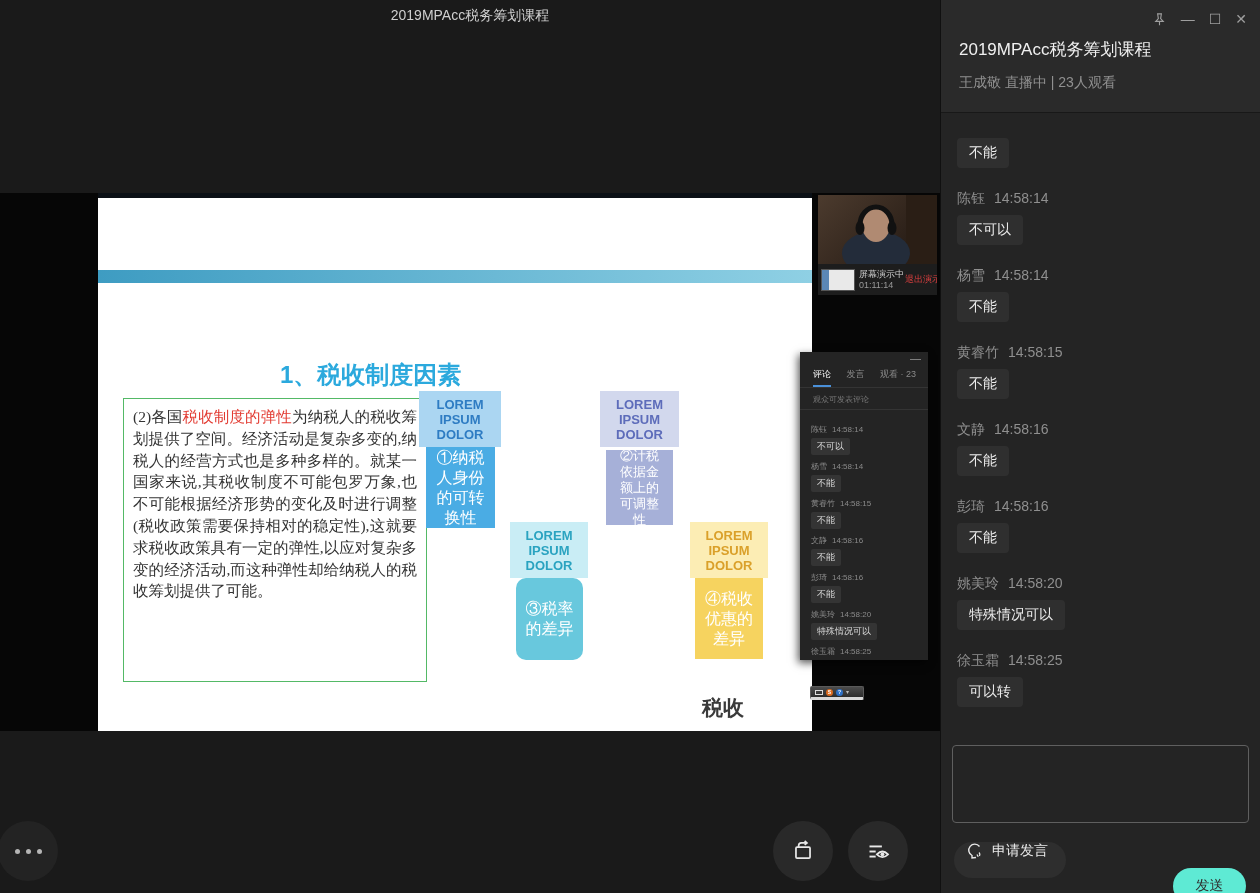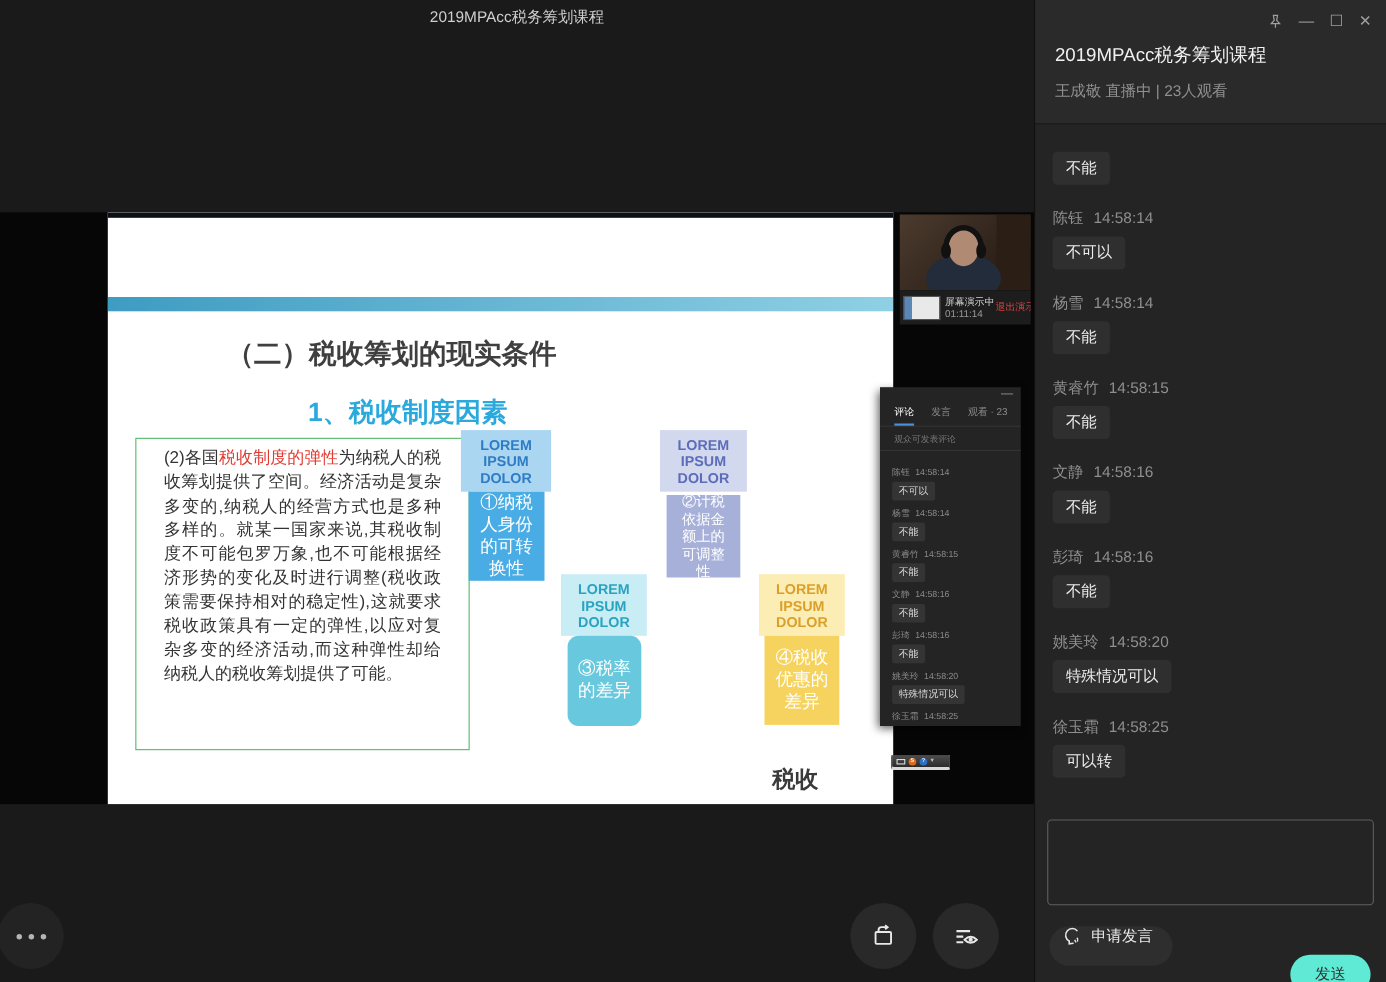--- a/index.html
+++ b/index.html
@@ -26,21 +26,21 @@
   }
   .banner-title { position:absolute; left:57px; top:19px; font-size:27px; font-weight:bold; color:#ffffff; letter-spacing:1px; white-space:nowrap; }
   .banner-strip { position:absolute; left:0; top:77px; width:714px; height:13px;
     background:linear-gradient(90deg,#3e9cc2,#8fd0e4); }
 
   .section-title { position:absolute; left:108px; top:112px; font-size:25px; font-weight:bold; color:#3f3f3f; }
   .subsection-title { position:absolute; left:182px; top:166px; font-size:24px; font-weight:bold; color:#2ba9dd; }
   .question { position:absolute; left:400px; top:115px; font-size:15px; font-weight:bold; color:#00a651; line-height:24px; }
 
   .textbox { position:absolute; left:25px; top:205px; width:304px; height:284px;
-    border:1px solid #53b966; padding:7px 25px; font-size:15.5px; line-height:21.8px; color:#333; text-align:justify; }
+    border:1px solid #53b966; padding:7px 9px; font-size:15.5px; line-height:21.8px; color:#333; text-align:justify;font-family:Liberation Serif, serif; }
   .textbox .hl { color:#e23b32; }
 
   .card-hd, .card-bd { position:absolute; display:flex; align-items:center; justify-content:center; text-align:center; }
   .card-hd { font-weight:bold; font-size:13px; line-height:15px; padding:0 4px; }
   .card-bd { color:#fff; font-size:16px; line-height:20px; padding:0 6px; }
   .card0-hd { left:321px; top:198px; width:82px; height:56px; }
   .card0-bd { left:328px; top:254px; width:69px; height:81px; }
   .card1-hd { left:502px; top:198px; width:79px; height:56px; }
   .card1-bd { left:508px; top:257px; width:67px; height:75px; font-size:13px; line-height:16px; padding:0 10px; }
   .card2-hd { left:412px; top:329px; width:78px; height:56px; }
@@ -119,21 +119,20 @@
 <div class="app">
 
   <div class="main">
     <div class="main-titlebar">2019MPAcc税务筹划课程</div>
 
     <div class="video-frame">
       <div class="slide">
         <div class="slide-topstrip"></div>
         <div class="banner-strip"></div>
 
-        <div class="section-title">（二）税收筹划的现实条件</div>
         <div class="subsection-title">1、税收制度因素</div>
 
 
         <div class="textbox"><span>(2)各国</span><span class="hl">税收制度的弹性</span><span>为纳税人的税收筹划提供了空间。经济活动是复杂多变的,纳税人的经营方式也是多种多样的。就某一国家来说,其税收制度不可能包罗万象,也不可能根据经济形势的变化及时进行调整(税收政策需要保持相对的稳定性),这就要求税收政策具有一定的弹性,以应对复杂多变的经济活动,而这种弹性却给纳税人的税收筹划提供了可能。</span></div>
 
         <div id="cards">
             <div class="card-hd card0-hd" style="background: rgb(171, 214, 242); color: rgb(46, 124, 195);">LOREM IPSUM DOLOR</div>
             <div class="card-bd card0-bd" style="background: rgb(74, 172, 228);">①纳税人身份的可转换性</div>
             <div class="card-hd card1-hd" style="background: rgb(210, 216, 237); color: rgb(93, 108, 186);">LOREM IPSUM DOLOR</div>
             <div class="card-bd card1-bd" style="background: rgb(166, 176, 216);">②计税依据金额上的可调整性</div>

